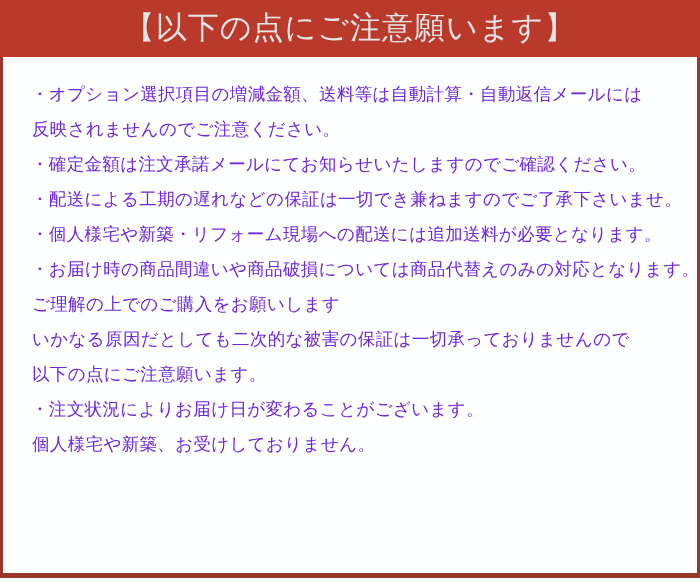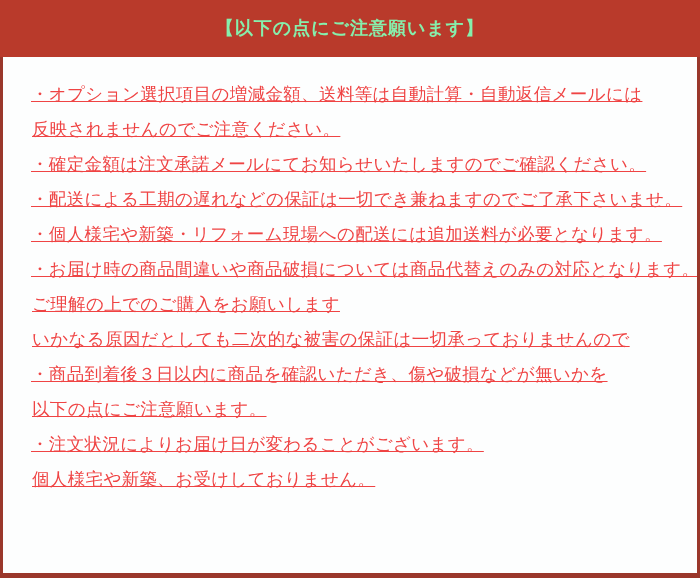--- a/index.html
+++ b/index.html
@@ -16,46 +16,45 @@
   }
   .banner-header {
     width: 700px;
     height: 57px;
     background: #b93a2b;
     display: flex;
     align-items: center;
     justify-content: center;
   }
   .banner-title {
-    color: #86efac;
-    font-size: 18px;
-    font-weight: bold;
+    color: #e5e5e5;
+    font-size: 31px;
+    font-weight: normal;
     letter-spacing: 1px;
     line-height: 1;
     padding-bottom: 2px;
   }
   .banner-body {
     width: 700px;
     height: 521px;
     background: #fdfefe;
     border-left: 3px solid #9a372b;
     border-right: 3px solid #9a372b;
     border-bottom: 5px solid #9a372b;
     padding: 20px 22px 0 28px;
     overflow: hidden;
   }
   .notice { margin: 0; }
   .line {
     font-size: 17.5px;
     line-height: 35px;
-    color: #ef4444;
+    color: #6d28d9;
     letter-spacing: 0.02em;
     white-space: nowrap;
     font-weight: 500;
-    text-decoration: underline;
   }
   .line.cont {
     margin-left: 1px;
   }
 </style>
 </head>
 <body>
 
 <div class="banner">
 
@@ -83,21 +82,20 @@
     </div>
 
 
     <div class="notice">
       <div class="line">・お届け時の商品間違いや商品破損については商品代替えのみの対応となります。</div>
       <div class="line cont">ご理解の上でのご購入をお願いします</div>
       <div class="line cont">いかなる原因だとしても二次的な被害の保証は一切承っておりませんので</div>
     </div>
 
     <div class="notice">
-      <div class="line">・商品到着後３日以内に商品を確認いただき、傷や破損などが無いかを</div>
       <div class="line cont">以下の点にご注意願います。</div>
     </div>
 
     <div class="notice">
       <div class="line">・注文状況によりお届け日が変わることがございます。</div>
       <div class="line cont">個人様宅や新築、お受けしておりません。</div>
     </div>
 
   </div>
 </div>

